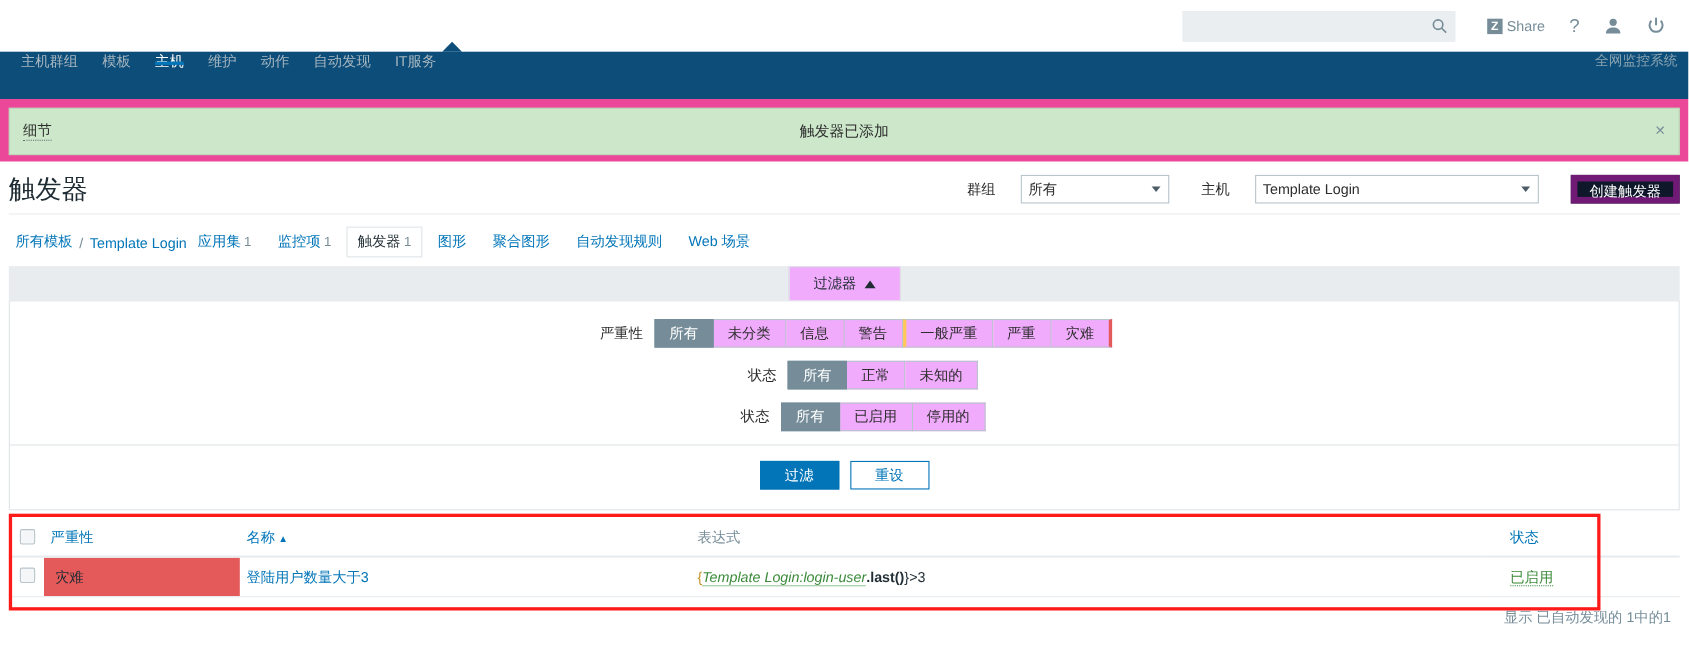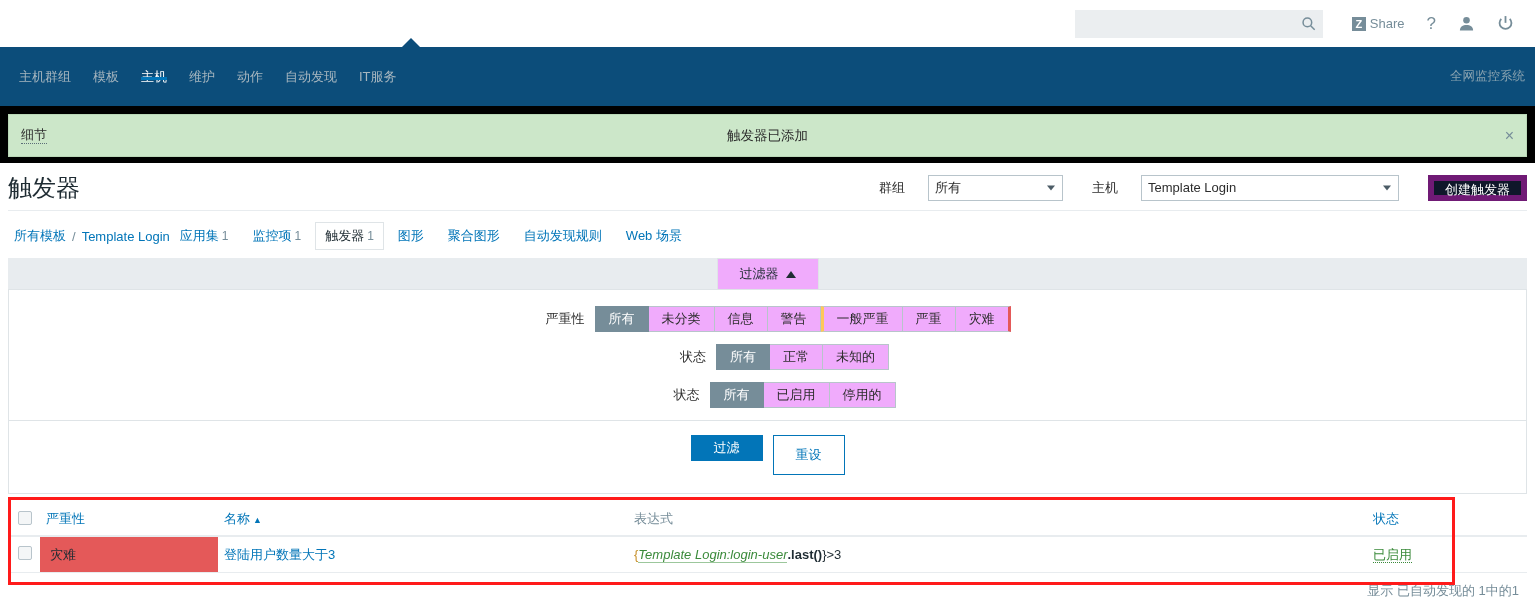--- a/index.html
+++ b/index.html
@@ -81,24 +81,24 @@
     font-weight: bold;
     font-size: 11px;
     width: 14px; height: 14px;
     line-height: 14px;
     text-align: center;
   }
   .hdr-icon { color: #768d99; display: flex; align-items: center; }
 
   
   #sub-nav {
-    height: 59px;
+    height: 43px;
     background: #0c4d7a;
     display: flex;
-    align-items: center;
+    align-items: flex-start;
     padding-left: 8px;
     position: relative;
   }
   .sub-nav-item {
     display: flex; align-items: center;
     color: #a7b6bf;
     font-size: 13px;
     padding: 0 11px;
     cursor: pointer;
     position: relative;
@@ -123,21 +123,21 @@
     position: absolute;
     top: -9px;
     left: 402px;
     width: 0; height: 0;
     border-left: 9px solid transparent;
     border-right: 9px solid transparent;
     border-bottom: 9px solid #0c4d7a;
   }
 
   
-  #msg-area { background: #000000; padding: 8px 8px 6px 8px; }
+  #msg-area { background: #ec4899; padding: 8px 8px 6px 8px; }
   #msg-box {
     background: #cce7c9;
     border: 1px solid #bad8b7;
     height: 43px;
     display: flex;
     align-items: center;
     position: relative;
     padding: 0 12px;
   }
   #msg-details {
@@ -302,21 +302,21 @@
     padding-top: 14px;
     margin-top: 4px;
   }
   .btn-filter {
     background: #0275b8; color: #fff; border: 1px solid #0275b8;
     height: 26px; padding: 0 22px; font-size: 13px; cursor: pointer;
     font-family: "Liberation Sans", sans-serif;
   }
   .btn-reset {
     background: #fff; color: #0275b8; border: 1px solid #0275b8;
-    height: 40px; padding: 0 22px; font-size: 13px; cursor: pointer;
+    height: 26px; padding: 0 22px; font-size: 13px; cursor: pointer;
     font-family: "Liberation Sans", sans-serif;
   }
 
   
   #table-area { position: relative; padding-top: 9px; }
   table#trigger-table {
     width: 100%;
     border-collapse: collapse;
     font-size: 13px;
   }

